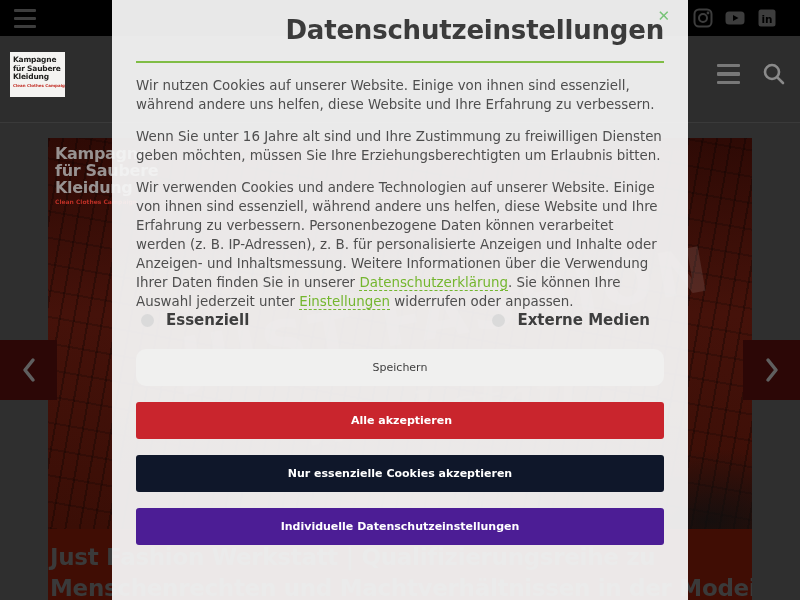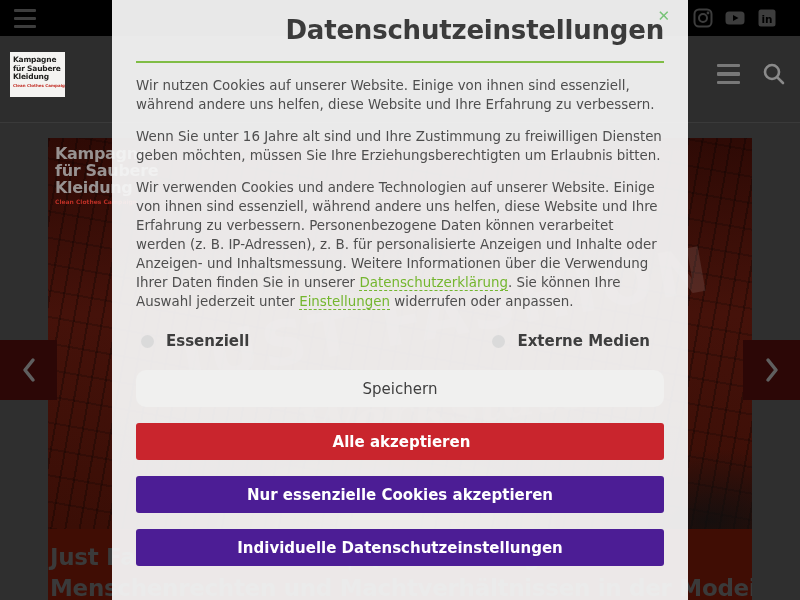--- a/index.html
+++ b/index.html
@@ -59,31 +59,31 @@
   .dialog{position:absolute;left:112px;top:0;width:576px;height:600px;
           background:rgba(247,247,246,0.94);padding:0 24px;z-index:10;}
   .close{position:absolute;right:16px;top:4px;border:0;background:transparent;color:#77c377;
          font-size:15px;line-height:20px;cursor:pointer;padding:2px;}
   .dlg-title{margin:15px 0 0 0;text-align:right;font-size:26px;font-weight:600;color:#3b3b3b;
              letter-spacing:-0.2px;}
   .divider{margin-top:16px;height:2px;background:#80bd46;}
   .dlg p{margin:13px 0 0 0;font-size:13.4px;line-height:19px;color:#4e4e4e;}
   .dlg p.first{}
   .link{color:#74b62f;text-decoration:none;border-bottom:1px dashed #74b62f;cursor:pointer;}
-  .toggles{margin-top:21px;display:flex;justify-content:space-between;align-items:center;
+  .toggles{display:flex;justify-content:space-between;align-items:center;
            padding:0 14px 0 5px;}
   .toggles label{display:inline-flex;align-items:center;gap:12px;cursor:pointer;}
   .dot{width:13px;height:13px;border-radius:50%;background:#dadada;}
   .toggle-label{font-size:15px;font-weight:bold;color:#3e3e3e;}
   .btns{margin-top:20px;display:flex;flex-direction:column;gap:16px;}
-  .btn{height:37px;border:0;border-radius:3px;font-size:15px;cursor:pointer;
+  .btn{height:37px;border:0;border-radius:3px;font-size:11px;cursor:pointer;
        font-family:"DejaVu Sans","Liberation Sans",sans-serif;}
   .btn.save{background:#f0f0ef;color:#3f3f3f;border-radius:10px;font-weight:400;}
   .btn.red{background:#c9252d;color:#fff;font-weight:600;padding-left:9px;}
-  .btn.green{background:#4c1d95;color:#fff;font-weight:600;}
+  .btn.green{background:#0f172a;color:#fff;font-weight:600;}
   .btn.black{background:#4c1d95;color:#fff;font-weight:600;}
 </style>
 </head>
 <body>
 
 <div class="page">
 
   <div class="topbar">
     <span class="hamburger">
         <i></i>

